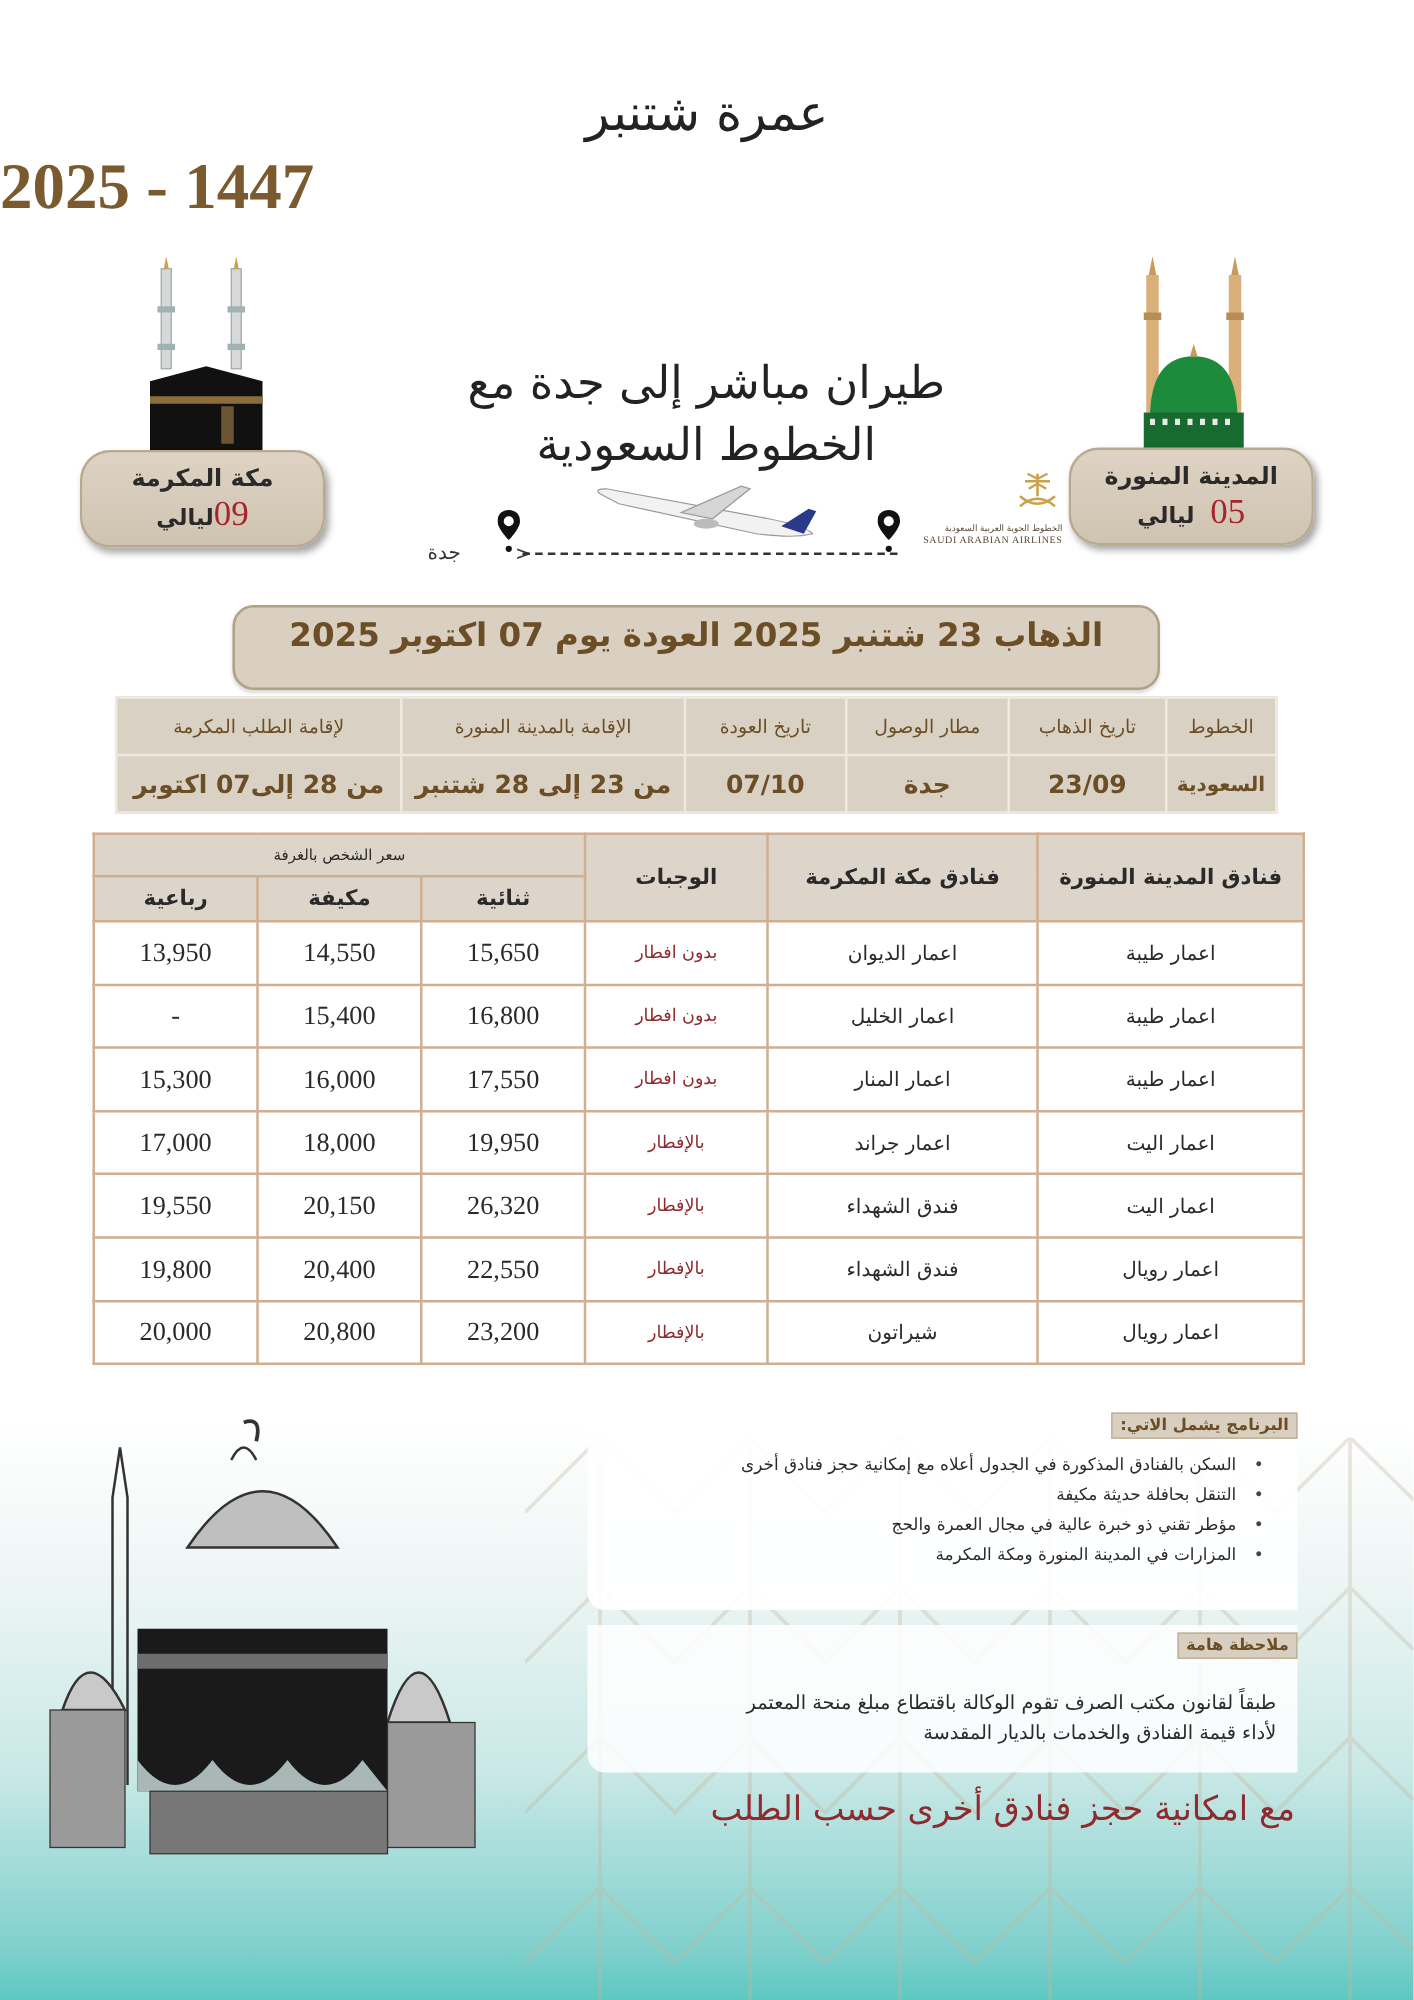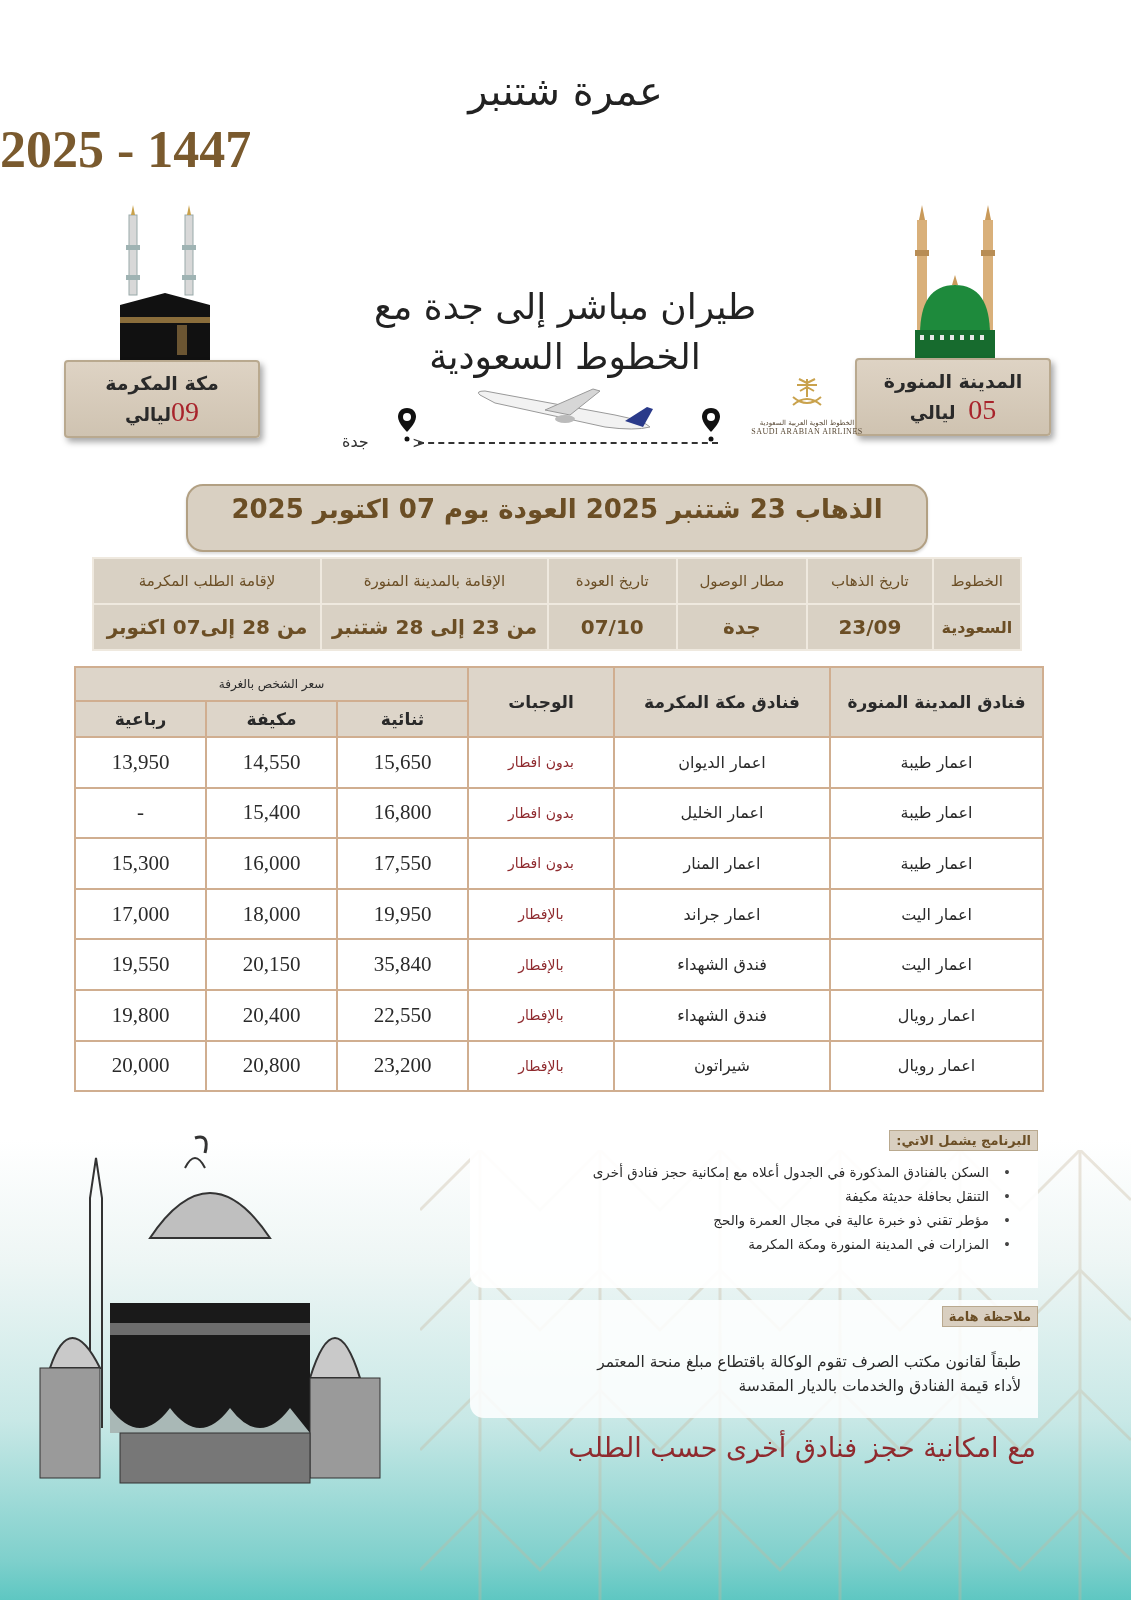--- a/index.html
+++ b/index.html
@@ -33,21 +33,21 @@
   
   .headline {
     position: absolute; top: 282px; left: 330px; width: 470px; text-align: center;
     font-size: 36px; line-height: 50px; color: #222;
   }
 
   
   .city-card {
     position: absolute; width: 196px; height: 78px;
     background: linear-gradient(#ded3c4, #cfc3b1);
-    border: 2px solid #b9a98f; border-radius: 4px;
+    border: 2px solid #b9a98f; border-radius: 24px;
     box-shadow: 3px 4px 6px rgba(0,0,0,0.35);
     text-align: center;
   }
   .city-card .city-name { display:block; font-size: 19px; font-weight: bold; color: #2a2a2a; margin-top: 10px; }
   .city-card .nights { display:block; font-size: 18px; font-weight: bold; color: #2a2a2a; margin-top: 2px; }
   .city-card .nights .num { font-family: "Liberation Serif", serif; font-size: 28px; color: #a8232b; font-weight: normal; }
   .card-makkah { left: 64px; top: 360px; }
   .card-madinah { left: 855px; top: 358px; }
 
   
@@ -56,21 +56,21 @@
 
   
   .route { position: absolute; left: 340px; top: 380px; width: 520px; height: 80px; }
   .route .dash { position: absolute; left: 78px; top: 62px; width: 300px; border-top: 2px dashed #333; }
   .route .arrow { position: absolute; left: 72px; top: 53px; font-size: 16px; color: #333; }
   .route .pin { position: absolute; top: 28px; width: 18px; height: 34px; }
   .route .pin-left { left: 58px; }
   .route .pin-right { left: 362px; }
   .route .city-label { position: absolute; left: 2px; top: 52px; font-size: 16px; color: #333; }
   .plane { position: absolute; left: 475px; top: 385px; width: 185px; height: 50px; }
-  .airline-logo { position: absolute; left: 730px; top: 375px; width: 120px; height: 70px; text-align: center; margin-left: 17px; }
+  .airline-logo { position: absolute; left: 730px; top: 375px; width: 120px; height: 70px; text-align: right; }
   .airline-logo .en { display:block; font-family: "Liberation Serif", serif; font-size: 8px; color: #5a4a36; letter-spacing: 0.5px; direction: ltr; }
   .airline-logo .ar { display:block; font-size: 7px; color: #5a4a36; }
 
   
   .dates-banner {
     position: absolute; left: 186px; top: 484px; width: 742px; height: 68px;
     background: #d9d0c2; border: 2px solid #b2a083; border-radius: 17px;
     box-shadow: 0 2px 3px rgba(0,0,0,0.15);
     text-align: center; line-height: 46px;
     font-size: 26px; font-weight: bold; color: #6b4e25;
@@ -328,21 +328,21 @@
         <td>اعمار جراند</td>
         <td class="meal">بالإفطار</td>
         <td class="price">19,950</td>
         <td class="price">18,000</td>
         <td class="price">17,000</td>
       </tr>
       <tr>
         <td>اعمار اليت</td>
         <td>فندق الشهداء</td>
         <td class="meal">بالإفطار</td>
-        <td class="price">35,840</td>
+        <td class="price">26,320</td>
         <td class="price">20,150</td>
         <td class="price">19,550</td>
       </tr>
       <tr>
         <td>اعمار رويال</td>
         <td>فندق الشهداء</td>
         <td class="meal">بالإفطار</td>
         <td class="price">22,550</td>
         <td class="price">20,400</td>
         <td class="price">19,800</td>

